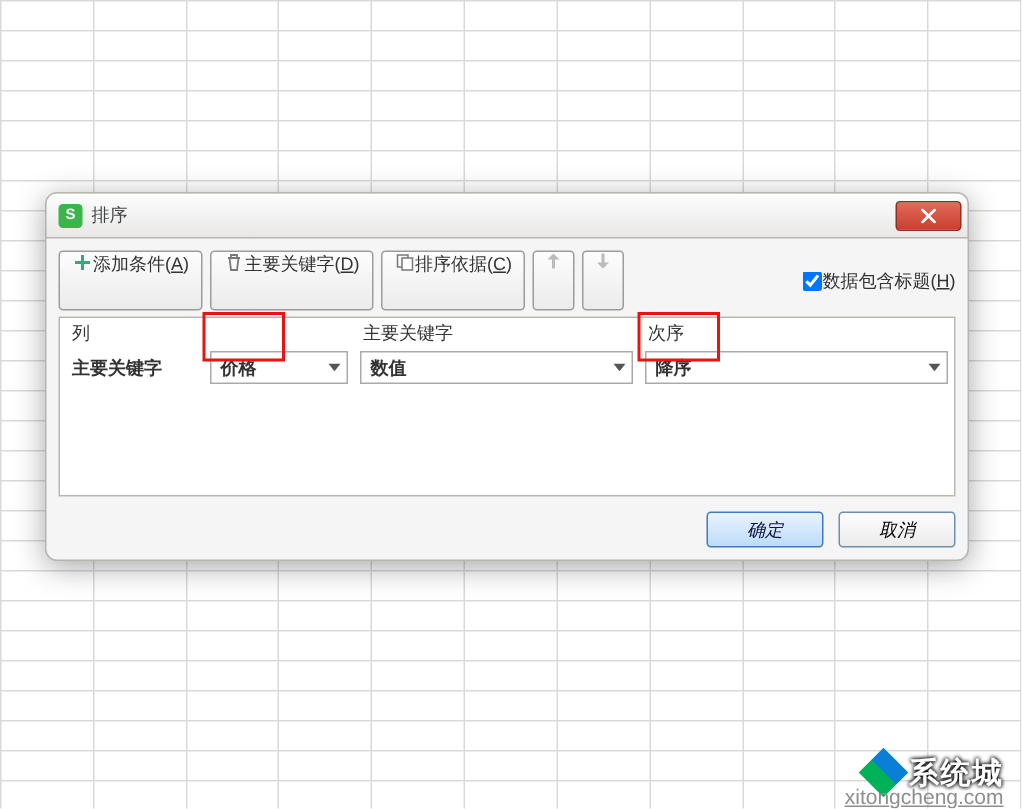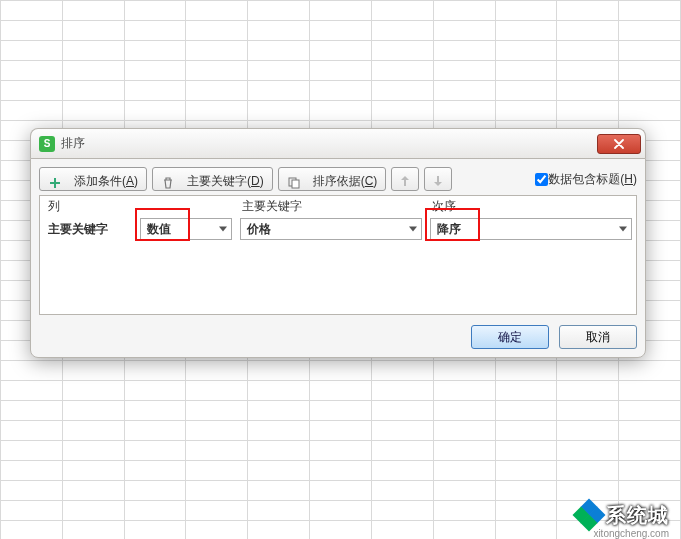--- a/index.html
+++ b/index.html
@@ -54,27 +54,27 @@
     border-radius: 0 0 8px 8px;
     padding: 8px;
   }
 
   
   .toolbar {
     display: flex; align-items: center; gap: 5px;
     margin-bottom: 4px;
   }
   .tbtn {
-    height: 24px;
+    height: 40px;
     background: linear-gradient(#fdfdfd, #ebebeb);
     border: 1px solid #9c9c9c;
     border-radius: 3px;
     font-size: 12px; color: #333;
     padding: 0 8px;
-    display: flex; align-items: flex-end; gap: 12px;
+    display: flex; align-items: flex-start; gap: 0;
     cursor: pointer;
   }
   .tbtn .ico { width: 14px; height: 14px; display: inline-flex; align-items: center; justify-content: center; }
   .tbtn u { text-decoration: underline; }
   .arrow-btn { width: 28px; justify-content: center; padding: 0; color: #888; }
   .toolbar-right { margin-left: auto; display: flex; align-items: center; gap: 0; font-size: 12px; color: #333; }
   .toolbar-right input { width: 13px; height: 13px; }
 
   
   .panel {
@@ -125,38 +125,38 @@
     display: flex; justify-content: flex-end; gap: 10px;
     padding-top: 10px;
   }
   .fbtn {
     width: 78px; height: 24px;
     border: 1px solid #6b8fb0;
     border-radius: 3px;
     font-size: 12px;
     background: linear-gradient(#fdfdfd, #ebebeb);
     cursor: pointer;
-    display: flex; align-items: center; justify-content: center;
+    display: flex; align-items: center; justify-content: center; font-style: italic;
   }
   .fbtn.primary {
     background: linear-gradient(#e9f4ff, #bcdcf8);
     border-color: #3e7bbf;
     color: #114;
   }
 
   
   .wm1 { position: absolute; right: 12px; bottom: 10px; display: flex; align-items: center; gap: 3px; }
   .wm1 .logo { width: 28px; height: 28px; position: relative; }
   .wm1 .logo span { position: absolute; width: 12px; height: 12px; transform: rotate(45deg); }
   .wm1 .logo .a { background:#0b7fd6; left:8px; top:0; }
   .wm1 .logo .b { background:#00b158; left:0; top:8px; }
   .wm1 .logo .c { background:#0b7fd6; left:16px; top:8px; }
   .wm1 .logo .d { background:#00b158; left:8px; top:16px; }
   .wm1 .txt { color:#fff; font-size:20px; font-weight:bold; text-shadow:0 0 3px #000,0 0 3px #000; letter-spacing:1px; }
-  .wm2 { position:absolute; right:12px; bottom:0; font-size:10px; color:#8e8e8e; }
+  .wm2 { position:absolute; right:12px; bottom:0; font-size:14px; color:#8e8e8e;text-decoration:underline; }
 </style>
 </head>
 <body>
 
 <div class="grid">
   <table>
       <tbody>
         <tr>
           <td></td>
           <td></td>
@@ -574,25 +574,25 @@
     <div class="panel">
       <div class="panel-head">
         <div>列</div>
         <div></div>
         <div>主要关键字</div>
         <div>次序</div>
       </div>
       <div class="panel-row">
         <div class="label">主要关键字</div>
         <div class="combo">
-          <span>数值</span>
+          <span>价格</span>
           <span class="caret"></span>
         </div>
         <div class="combo">
-          <span>价格</span>
+          <span>数值</span>
           <span class="caret"></span>
         </div>
         <div class="combo">
           <span>降序</span>
           <span class="caret"></span>
         </div>
       </div>
     </div>
 
     <div class="footer">

